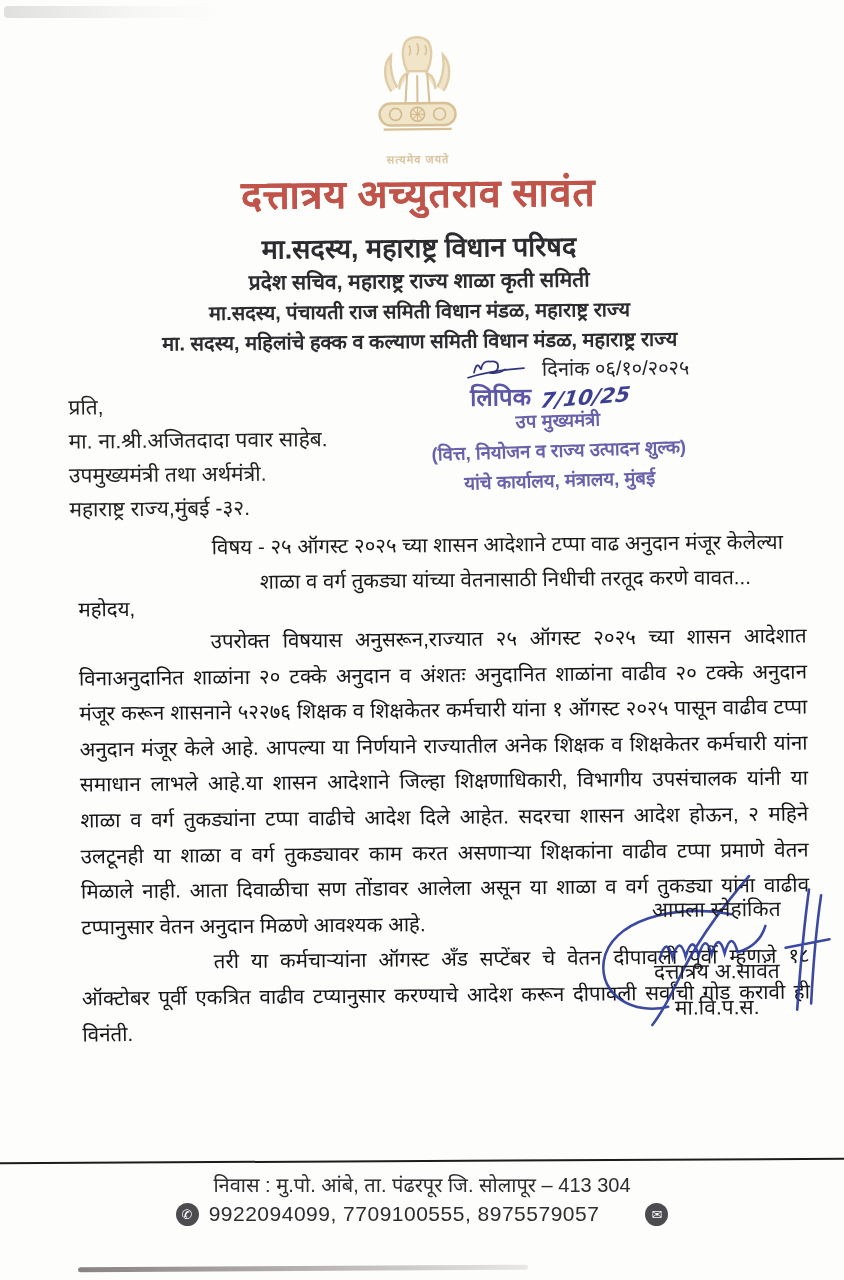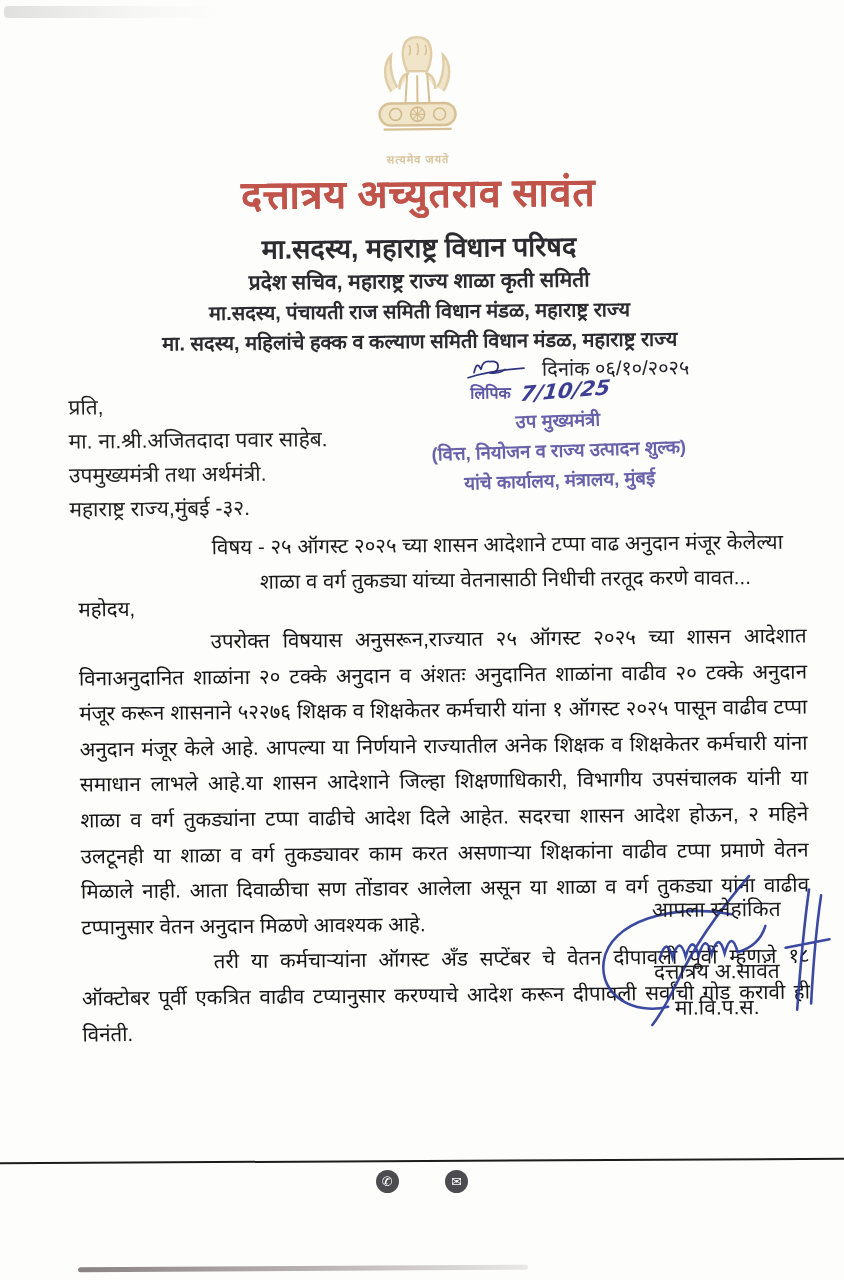--- a/index.html
+++ b/index.html
@@ -44,21 +44,21 @@
   .lh-line { position:absolute; left:0; width:100%; text-align:center; color:#2c2c30; }
   .lh1 { top:229px; font-size:27px; font-weight:700; }
   .lh2 { top:267px; font-size:21px; font-weight:700; }
   .lh3 { top:298px; font-size:20px; font-weight:700; }
   .lh4 { top:328px; font-size:20px; font-weight:700; }
 
   
   .date-row { position:absolute; top:356px; left:468px; font-size:20px; color:#23232b; white-space:nowrap; }
   .date-row .initials { display:inline-block; vertical-align:middle; margin-right:14px; }
   .clerk-row { position:absolute; top:381px; left:472px; white-space:nowrap; }
-  .clerk-stamp { color:#5d55a5; font-size:16px; font-weight:700; }
+  .clerk-stamp { color:#5d55a5; font-size:24px; font-weight:700; }
   .clerk-date {
     display:inline-block; color:#3c3f92; font-size:21px; font-weight:600;
     font-style:italic; transform:skewX(-12deg) rotate(-4deg); margin-left:6px;
     font-family:"DejaVu Sans","Liberation Sans",sans-serif;
   }
 
   
   .recipient { position:absolute; left:70px; top:388px; font-size:21px; line-height:34px; color:#222; }
   .office-stamp {
     position:absolute; left:365px; top:408px; width:390px;
@@ -187,22 +187,24 @@
       </span>
       <div class="sig-closing">आपला स्नेहांकित</div>
       <div class="sig-name">दत्तात्रय अ.सावंत</div>
       <div class="sig-desig">मा.वि.प.स.</div>
     </div>
 
   </div>
 
   <div class="footer">
     <div class="footer-rule"></div>
+    <div class="f-line">निवास : मु.पो. आंबे, ता. पंढरपूर जि. सोलापूर – 413 304</div>
     <div class="contact-row">
       <span class="circle-icon">✆</span>
+      <span class="mono-digits">9922094099, 7709100555, 8975579057</span>
       <span class="contact-gap"></span>
       <span class="circle-icon">✉</span>
     </div>
   </div>
 
   <div class="smudge-bottom"></div>
 
 </div>
 
 </body></html>

